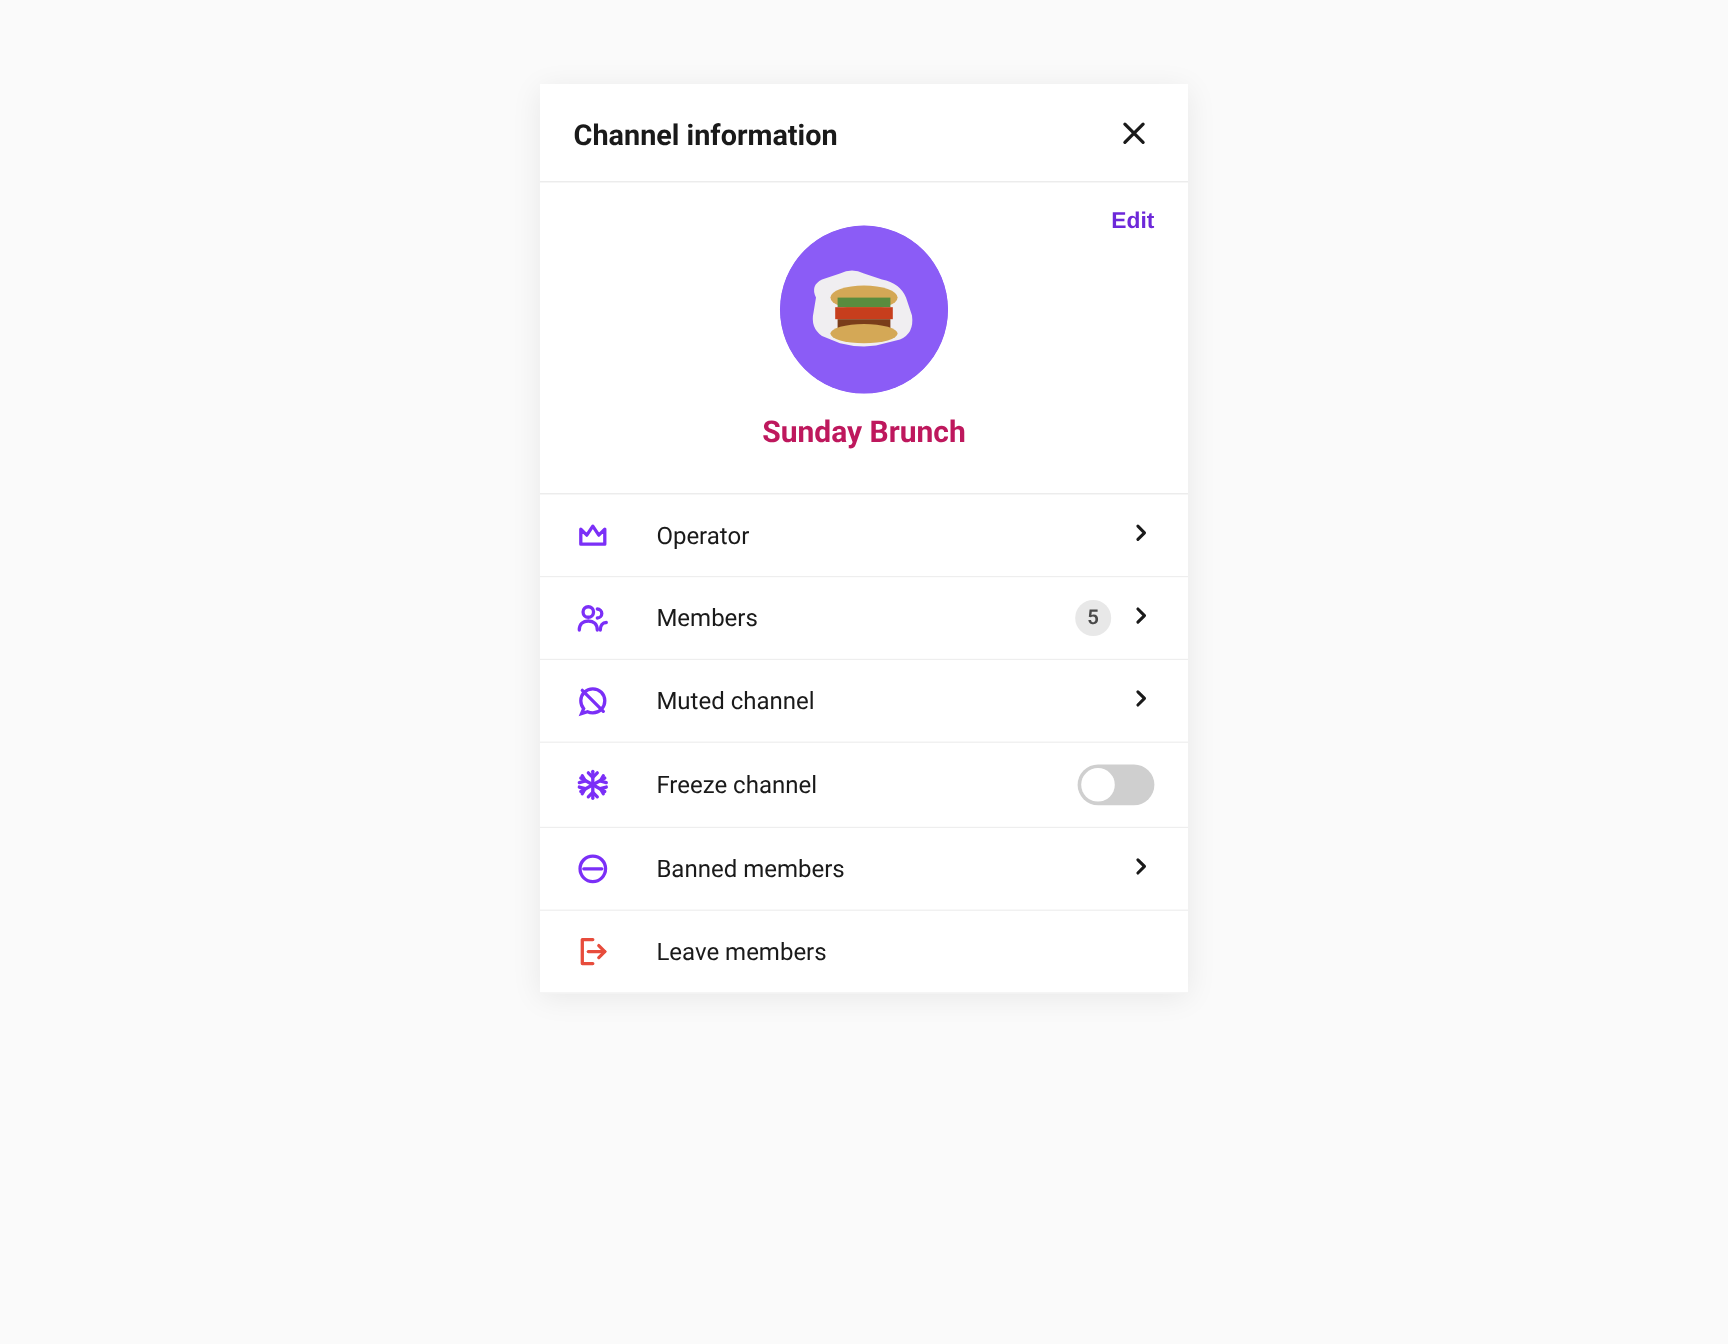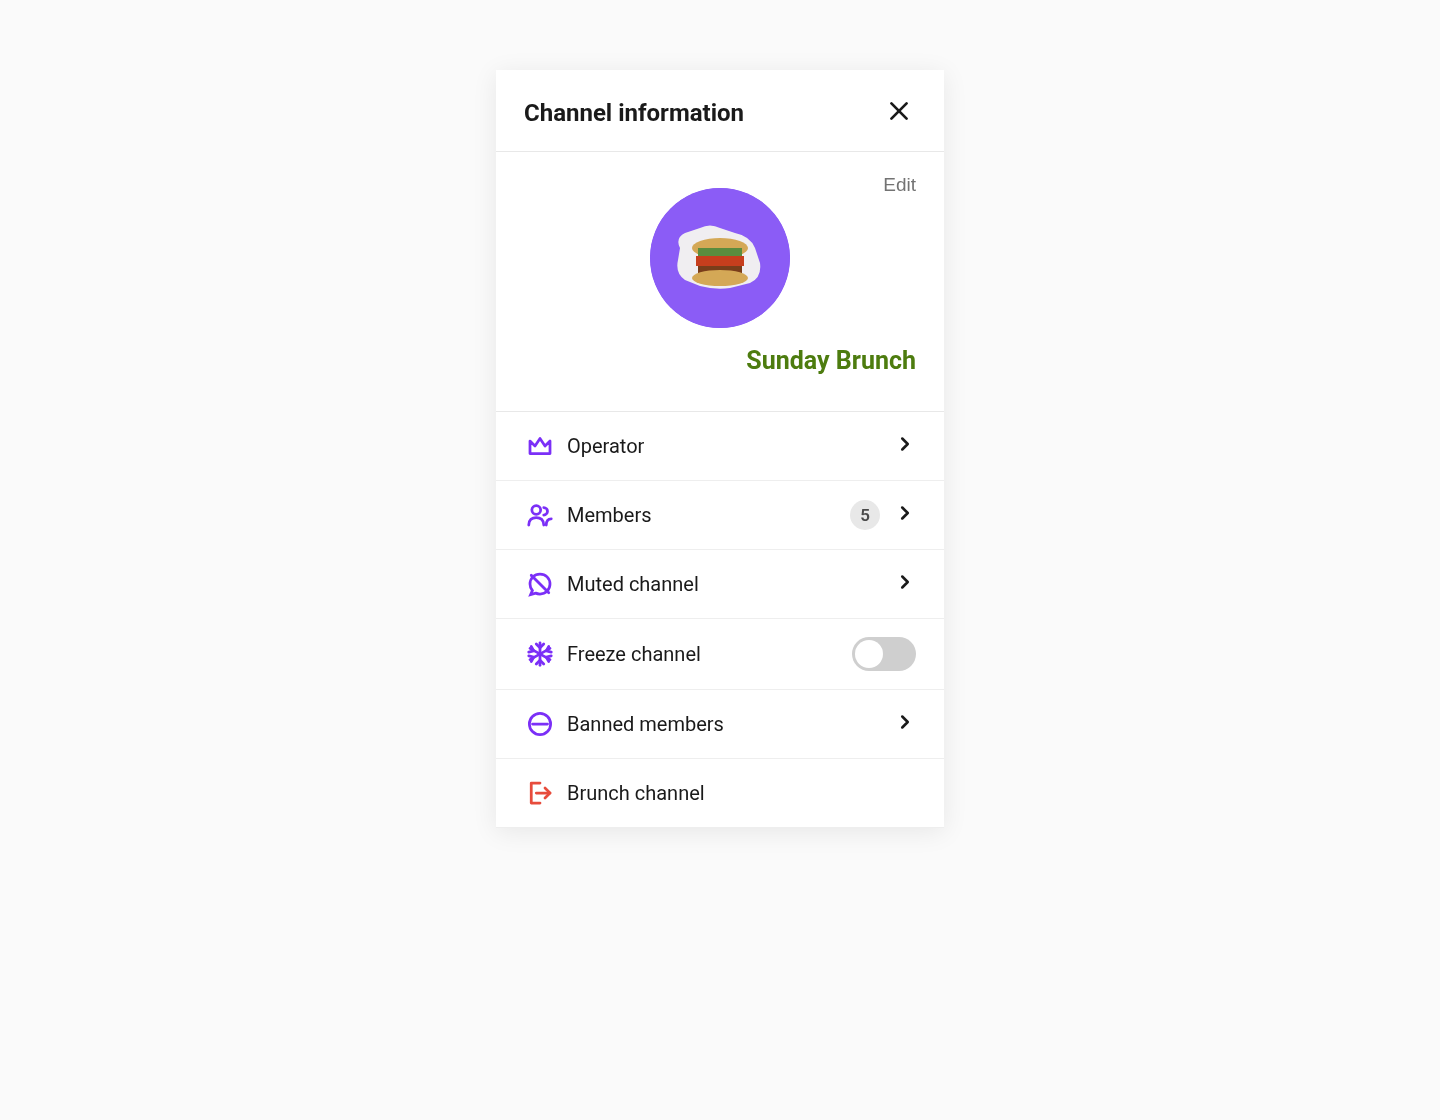--- a/index.html
+++ b/index.html
@@ -10,21 +10,21 @@
     body {
       font-family: -apple-system, BlinkMacSystemFont, "Segoe UI", Roboto, Helvetica, Arial, sans-serif;
       background: #fafafa;
       display: flex;
       justify-content: center;
       align-items: flex-start;
       min-height: 1120px;
       padding: 70px 20px;
     }
     .panel {
-      width: 448px;
+      width: 540px;
       background: #ffffff;
       box-shadow: 0 4px 24px rgba(0,0,0,0.08);
     }
     .header {
       display: flex;
       align-items: center;
       justify-content: space-between;
       padding: 24px 28px 20px 28px;
       border-bottom: 1px solid #e8e8e8;
     }
@@ -45,45 +45,44 @@
     .profile-section {
       position: relative;
       padding: 36px 28px 36px 28px;
       text-align: center;
       border-bottom: 1px solid #e8e8e8;
     }
     .edit-link {
       position: absolute;
       top: 22px;
       right: 28px;
-      color: #737373;
+      color: #6d28d9;
       font-size: 19px;
-      font-weight: 400;
+      font-weight: 700;
       cursor: pointer;
       background: none;
       border: none;
       text-align: right;
     }
     .avatar {
       width: 140px;
       height: 140px;
       border-radius: 50%;
       background: #8b5cf6;
       margin: 0 auto 18px auto;
       position: relative;
       overflow: hidden;
       display: flex;
       align-items: center;
       justify-content: center;
     }
     .channel-name {
       font-size: 25px;
       font-weight: 700;
-      color: #4d7c0f;
-      text-align: right;
+      color: #be185d;
     }
     .menu-list {
       list-style: none;
     }
     .menu-item {
       display: flex;
       align-items: center;
       padding: 18px 28px;
       border-bottom: 1px solid #eeeeee;
       cursor: pointer;
@@ -93,21 +92,21 @@
       height: 32px;
       display: flex;
       align-items: center;
       justify-content: center;
       flex-shrink: 0;
     }
     .menu-label {
       flex: 1;
       font-size: 20px;
       color: #1a1a1a;
-      margin-left: 11px;
+      margin-left: 37px;
     }
     .badge {
       background: #e8e8e8;
       color: #4a4a4a;
       border-radius: 50%;
       width: 30px;
       height: 30px;
       display: flex;
       align-items: center;
       justify-content: center;
@@ -254,18 +253,18 @@
     </li>
 
     <li class="menu-item">
       <span class="menu-icon">
         <svg width="30" height="30" viewBox="0 0 24 24" fill="none" stroke="#e74c3c" stroke-width="2.2" stroke-linecap="round" stroke-linejoin="round">
           <path d="M12 4 L5 4 L5 20 L12 20"></path>
           <line x1="9" y1="12" x2="20" y2="12"></line>
           <polyline points="16 8 20 12 16 16"></polyline>
         </svg>
       </span>
-      <span class="menu-label">Brunch channel</span>
+      <span class="menu-label">Leave members</span>
     </li>
 
   </ul>
 
 </div>
 
 </body></html>

